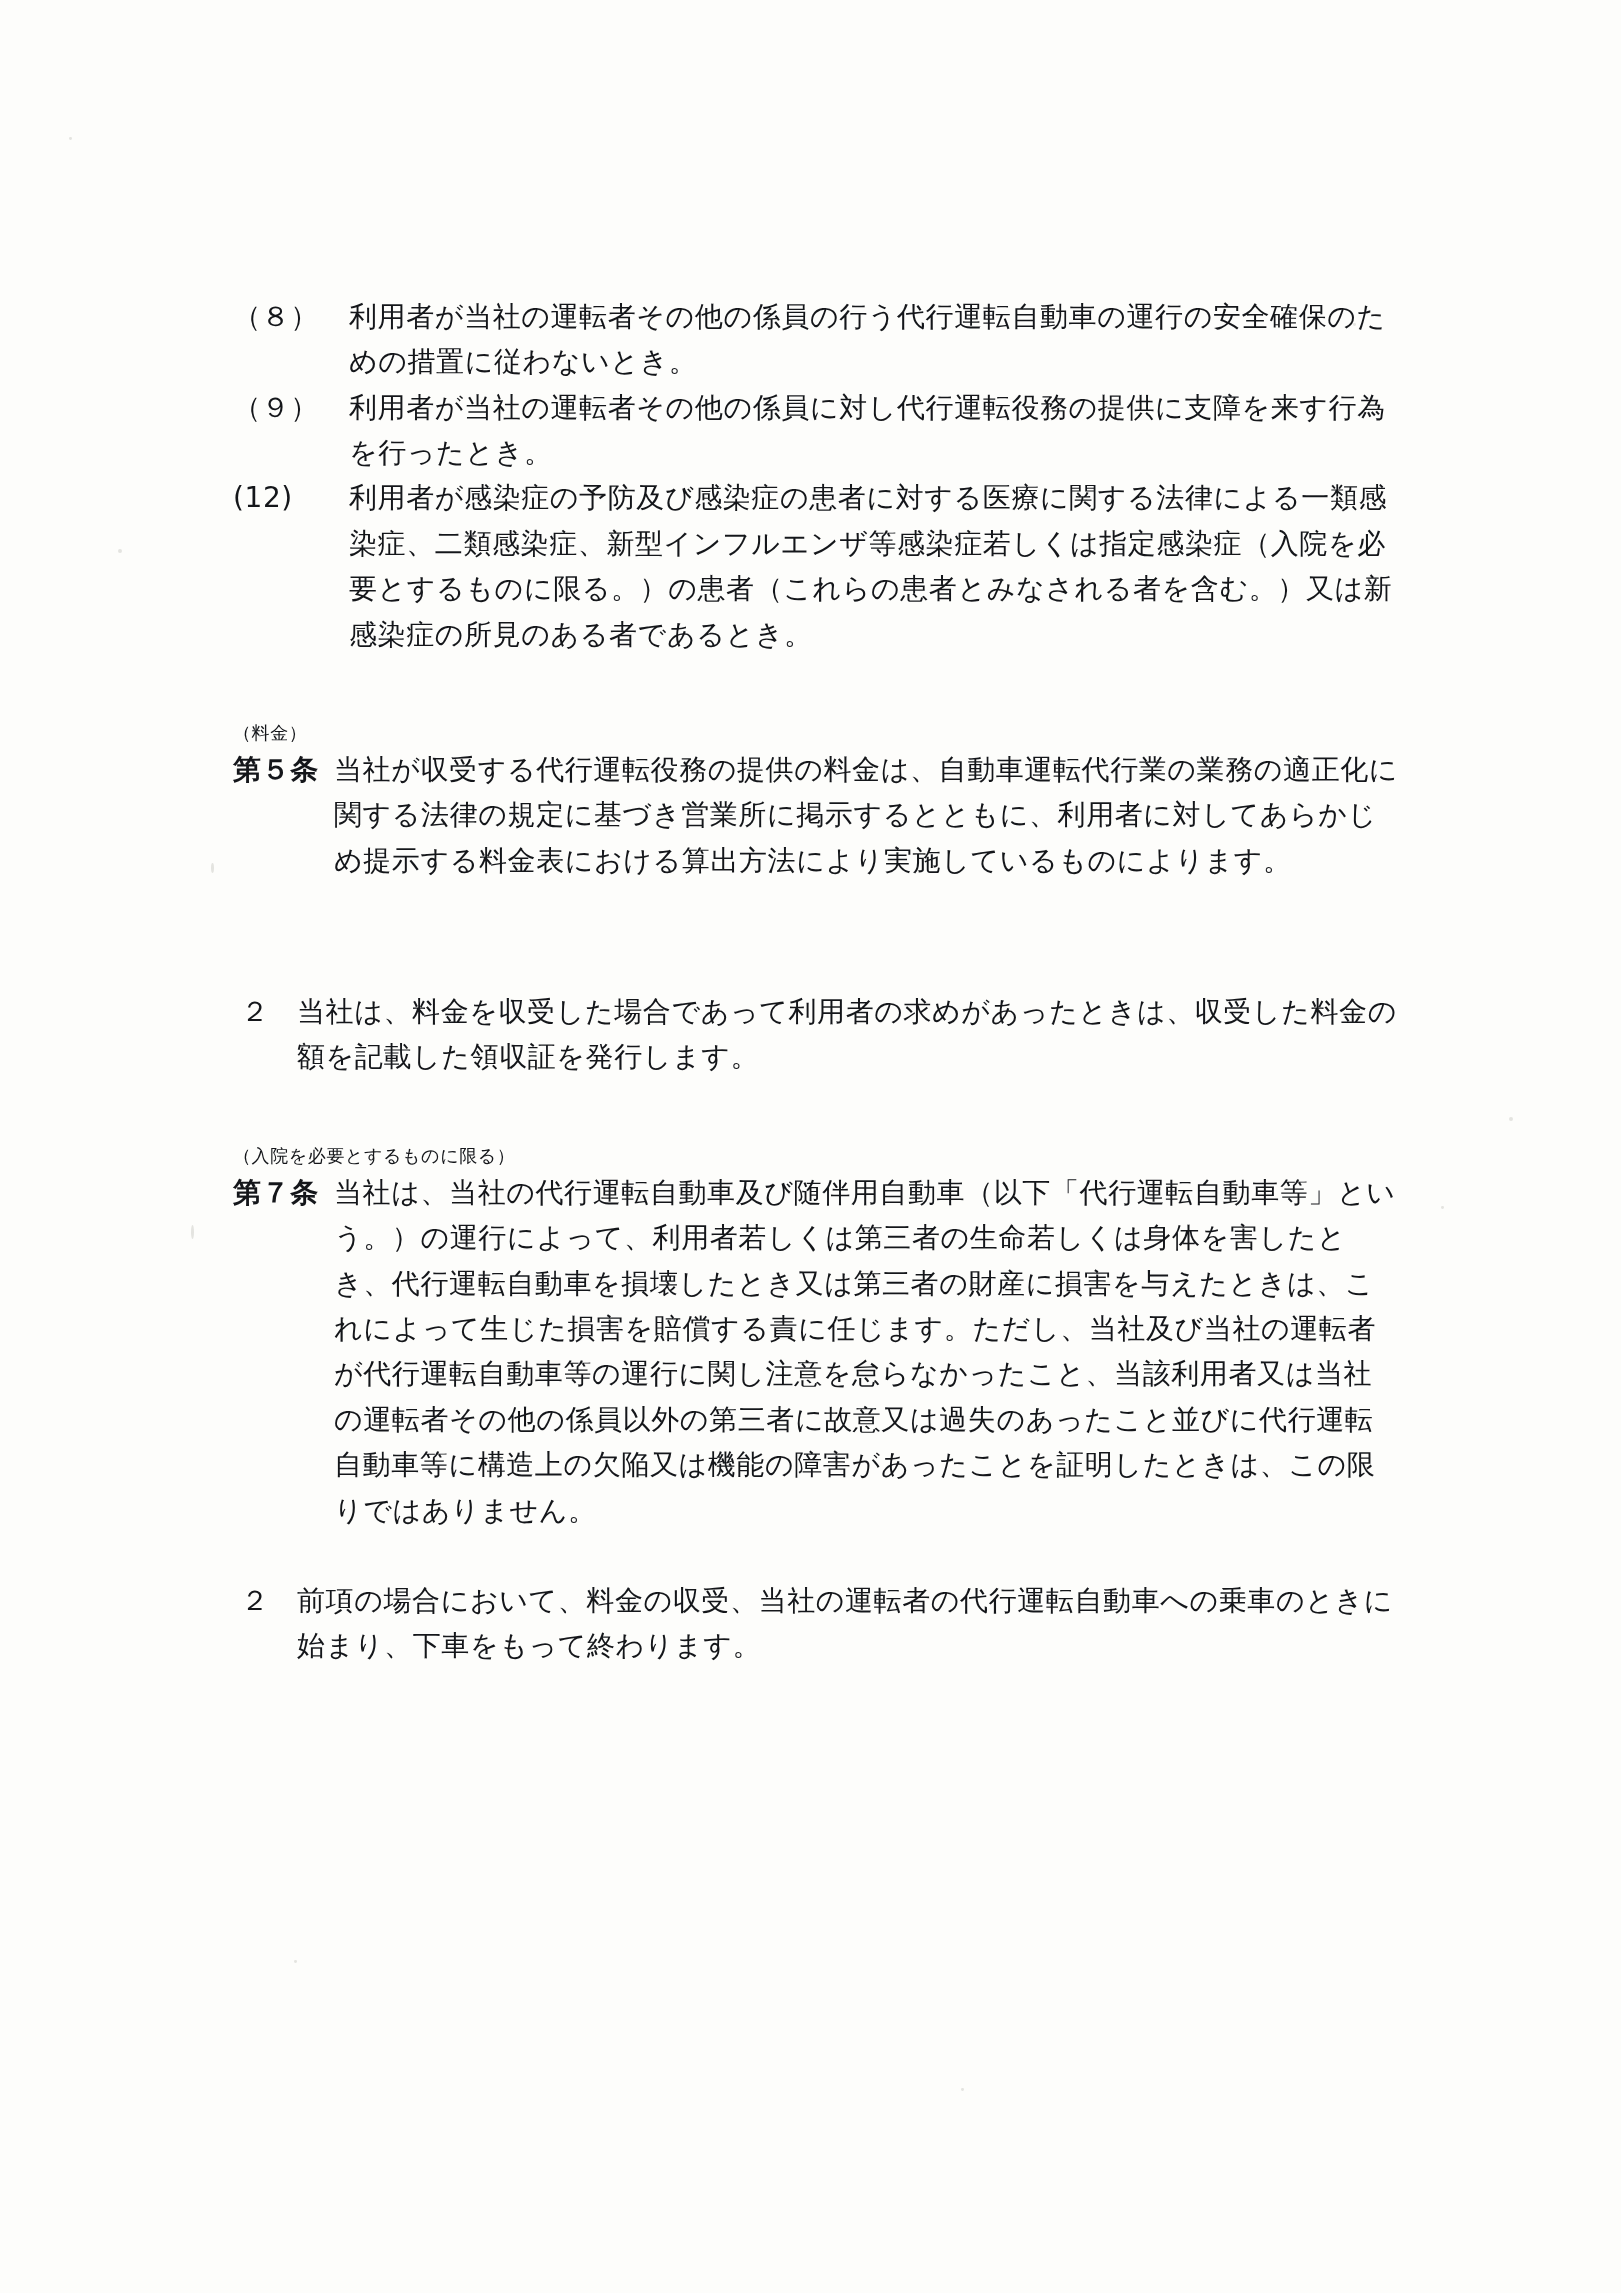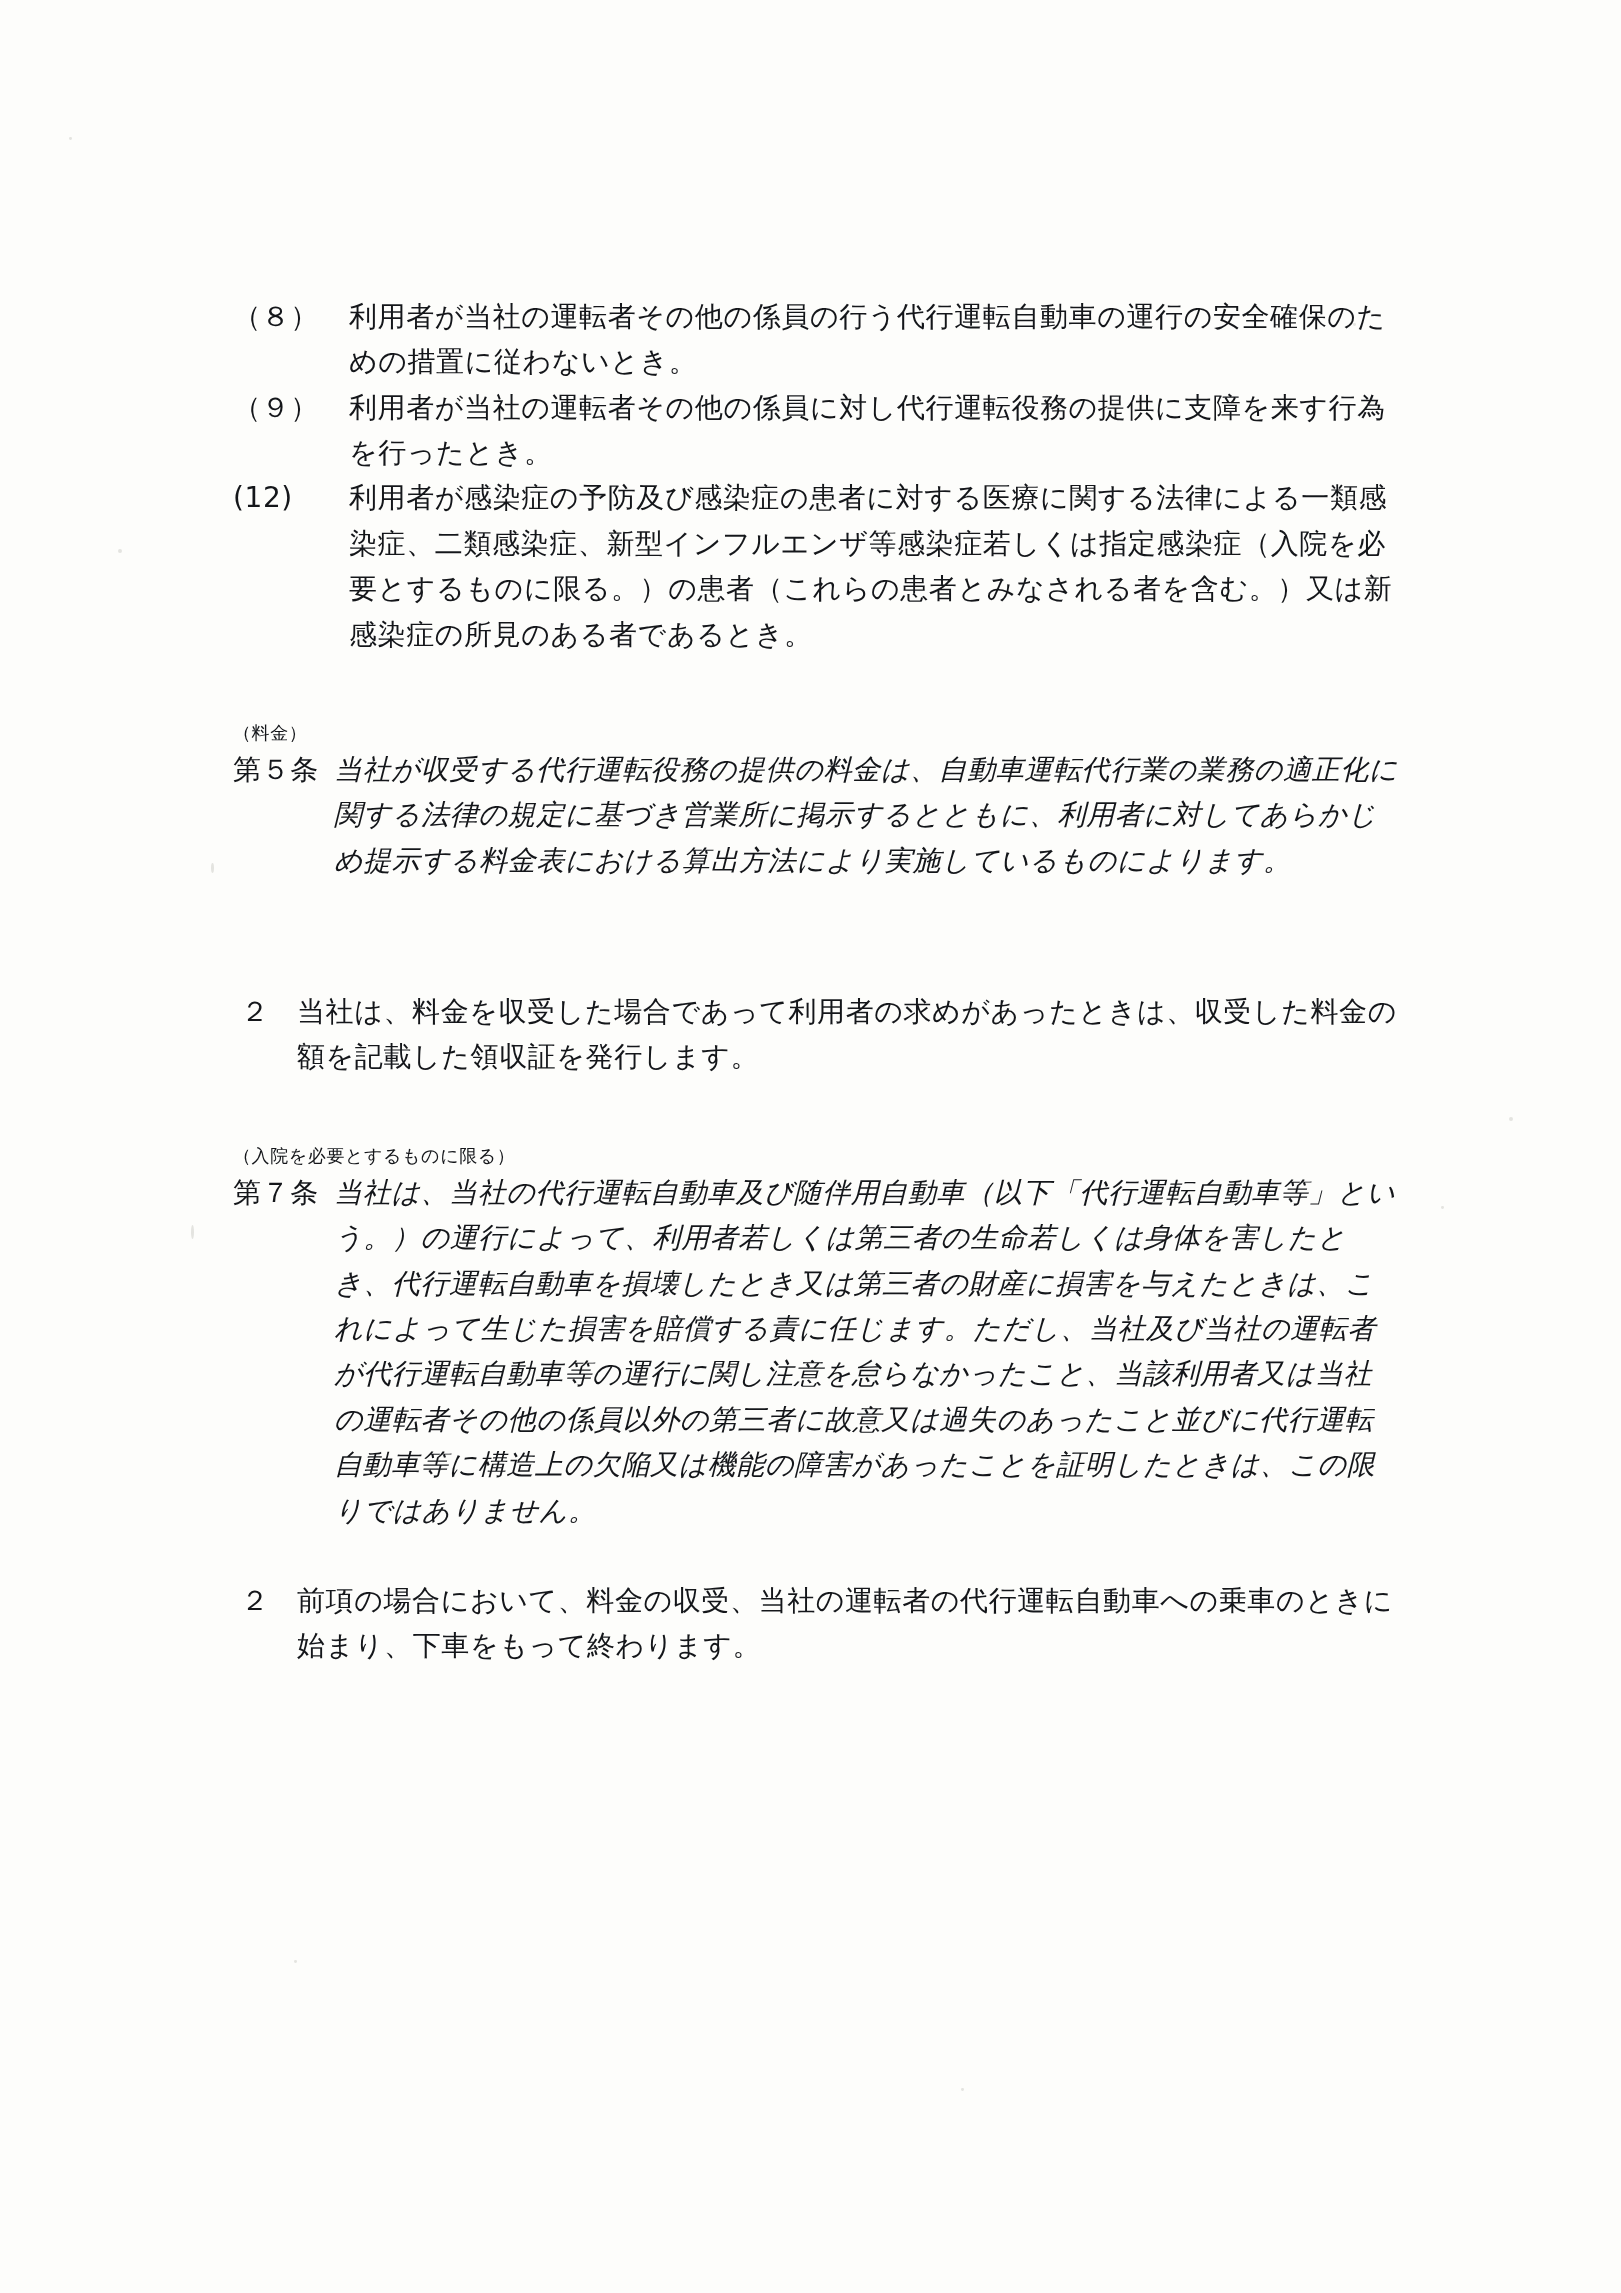--- a/index.html
+++ b/index.html
@@ -59,24 +59,24 @@
     display: flex;
     align-items: flex-start;
     font-size: 28px;
     line-height: 1.62;
     letter-spacing: 0.6px;
   }
   .article .label {
     flex: 0 0 auto;
     width: 101px;
     white-space: nowrap;
+    font-weight: bold;
   }
   .article .body {
     flex: 1 1 auto;
-    font-style: italic;
   }
   .subitem {
     display: flex;
     align-items: flex-start;
     font-size: 28px;
     line-height: 1.62;
     letter-spacing: 0.6px;
   }
   .subitem .label {
     flex: 0 0 auto;

